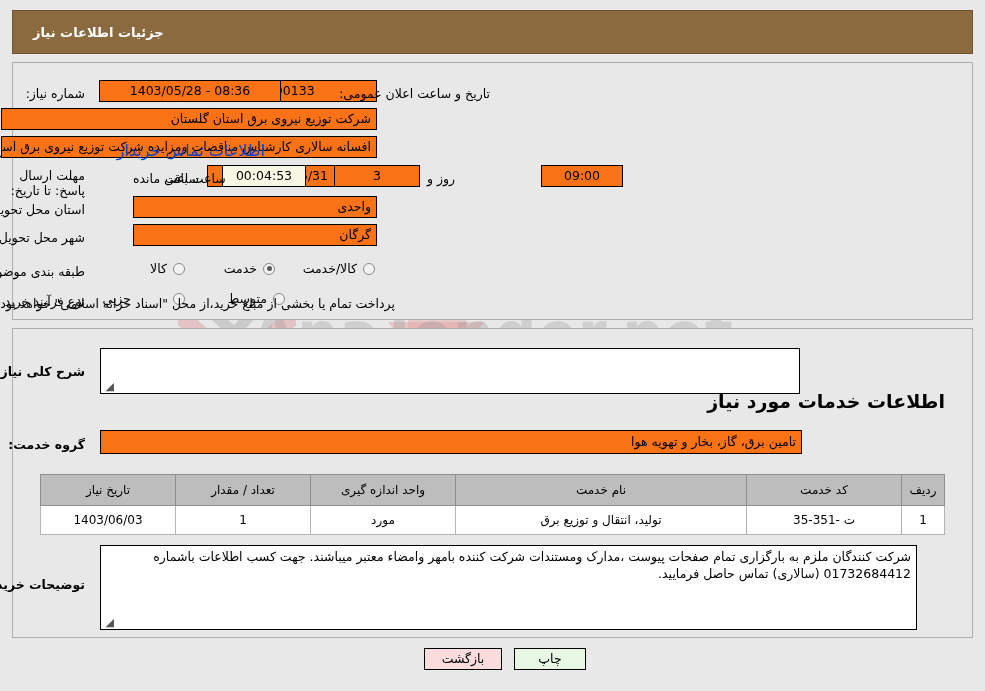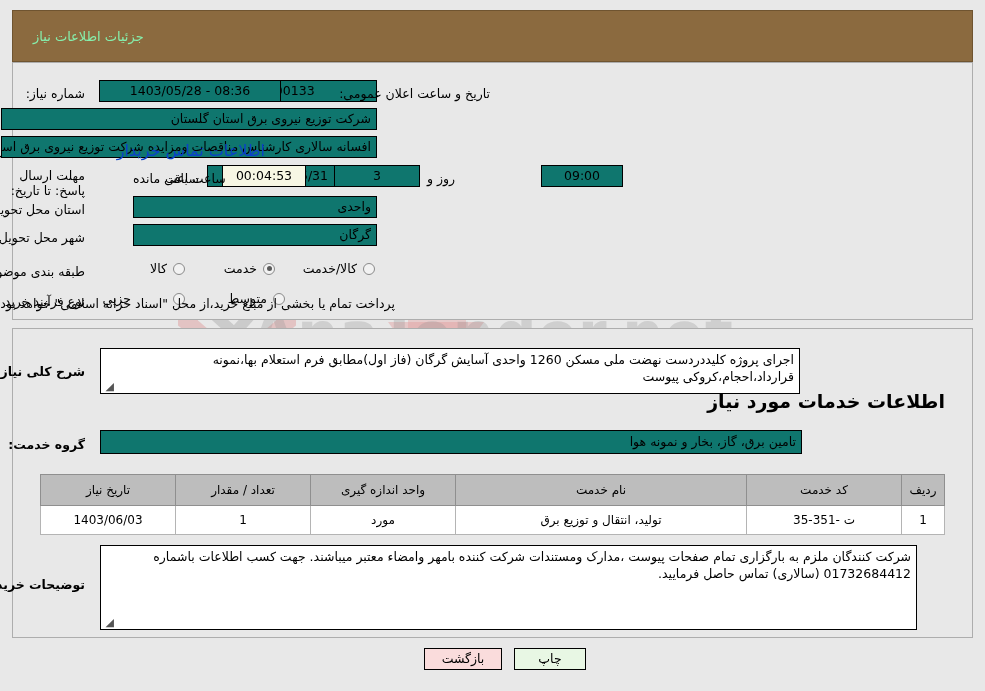--- a/index.html
+++ b/index.html
@@ -81,31 +81,32 @@
     height: 36px;
     background: rgba(226,150,150,0.35);
   }
 
   
   .header-bar {
     position: absolute;
     left: 12px;
     top: 10px;
     width: 961px;
-    height: 52px;
+    height: 44px;
     background: #8b6a3f;
     border: 1px solid #6f5430;
     box-sizing: border-box;
-    color: #86efac;
+    color: #ffffff;
     font-size: 13px;
     display: flex;
     align-items: center;
     justify-content: flex-start;
     padding-right: 0;
     z-index: 2;
+    font-weight: bold;
   }
   .header-bar .title {
     margin-right: auto;
     padding-left: 20px;
     white-space: nowrap;
   }
 
   
   .panel {
     position: absolute;
@@ -123,21 +124,21 @@
     font-size: 12.5px;
     color: #000;
     white-space: nowrap;
     line-height: 15px;
     z-index: 3;
   }
   .lbl.bold { font-weight: bold; }
   .fld {
     position: absolute;
     box-sizing: border-box;
-    background: #0f766e;
+    background: #f97316;
     border: 1px solid #000000;
     font-size: 12.5px;
     color: #000;
     line-height: 1;
     padding: 0 5px;
     display: flex;
     align-items: center;
     white-space: nowrap;
     overflow: hidden;
     z-index: 3;
@@ -342,28 +343,27 @@
   <div class="radio-wrap" style="right:700px; top:291px;">
     <span class="radio"></span>
     <span>متوسط</span>
   </div>
   <div class="lbl" style="right:590px; top:296px;">پرداخت تمام یا بخشی از مبلغ خرید،از محل "اسناد خزانه اسلامی" خواهد بود.</div>
 
   <div class="panel" id="panel-mid"></div>
 
   <div class="lbl bold" style="right:900px; top:364px;">شرح کلی نیاز:</div>
   <div class="ta" id="ta-description" style="right:185px; top:348px; width:700px; height:46px;">
-    <span>اجرای پروژه کلیددردست نهضت ملی مسکن 1260 واحدی آسایش گرگان (فاز اول)مطابق فرم استعلام بها،نمونه قرارداد،احجام،کروکی پیوست</span>
     <span class="grip">◢</span>
   </div>
 
   <div class="sec-head" style="right:40px; top:390px;">اطلاعات خدمات مورد نیاز</div>
 
   <div class="lbl bold" style="right:900px; top:437px;">گروه خدمت:</div>
-  <div class="fld right" id="f-service-group" style="right:183px; top:430px; width:702px; height:24px;">تامین برق، گاز، بخار و نمونه هوا</div>
+  <div class="fld right" id="f-service-group" style="right:183px; top:430px; width:702px; height:24px;">تامین برق، گاز، بخار و تهویه هوا</div>
 
   <table class="tbl">
     <thead>
       <tr>
         <th style="width:34px;">ردیف</th>
         <th style="width:146px;">کد خدمت</th>
         <th>نام خدمت</th>
         <th style="width:136px;">واحد اندازه گیری</th>
         <th style="width:126px;">تعداد / مقدار</th>
         <th style="width:126px;">تاریخ نیاز</th>

